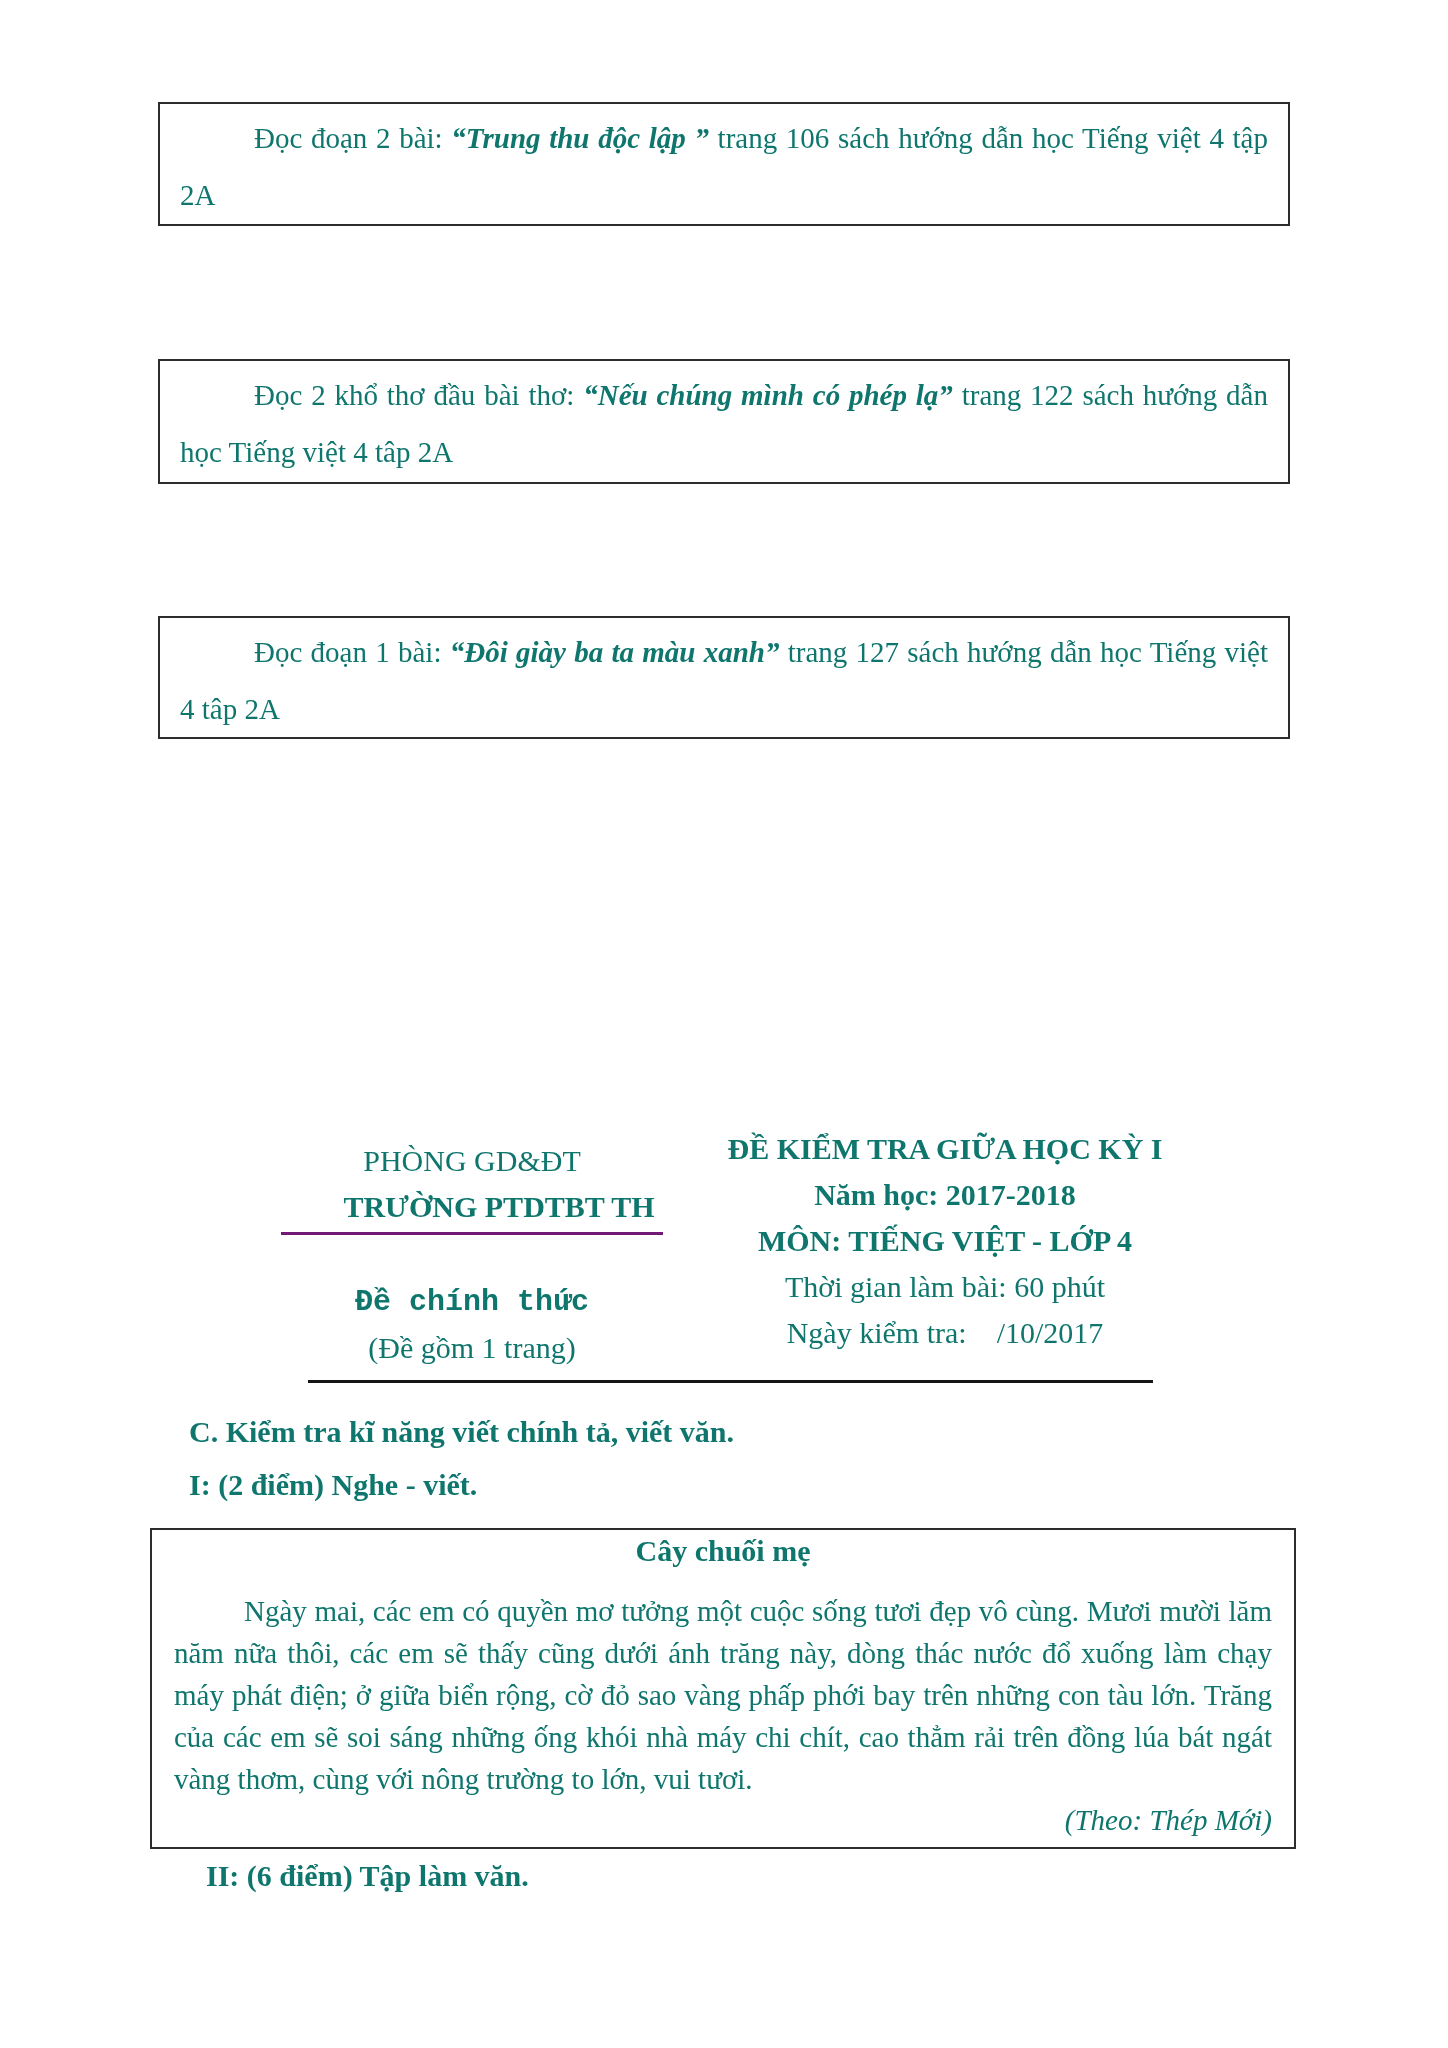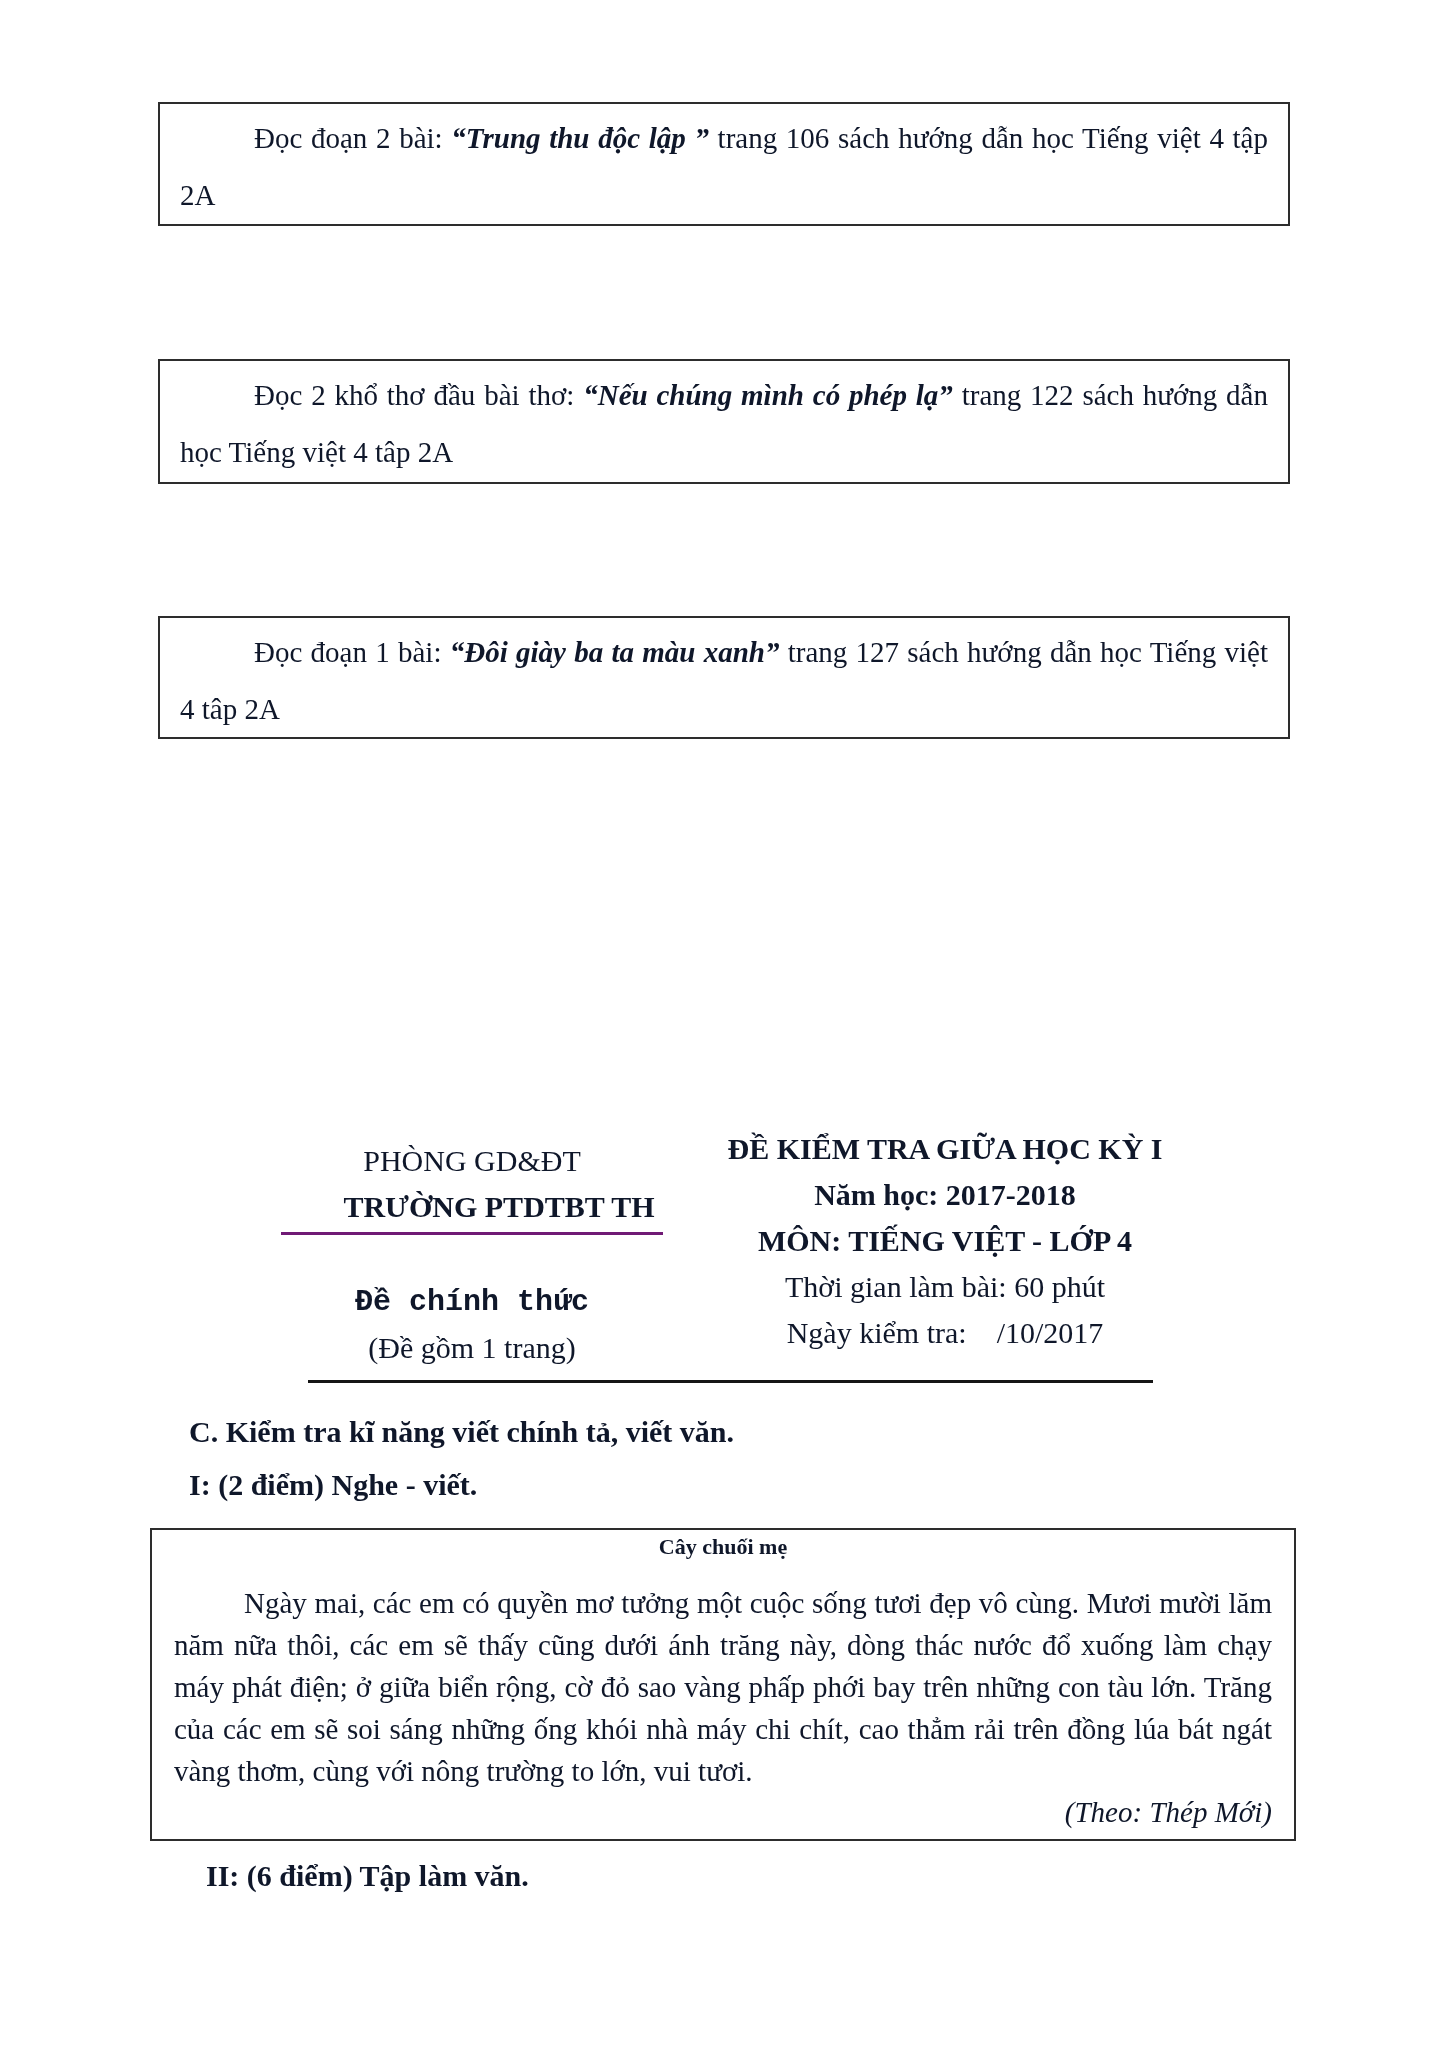--- a/index.html
+++ b/index.html
@@ -6,21 +6,21 @@
     margin: 0;
     padding: 0;
     background: #ffffff;
   }
   .page {
     position: relative;
     width: 1448px;
     height: 2048px;
     background: #ffffff;
     font-family: "Liberation Serif", serif;
-    color: #0f172a;
+    color: #0f766e;
     overflow: hidden;
   }
 
   
   .rbox {
     position: absolute;
     left: 158px;
     width: 1132px;
     box-sizing: border-box;
     border: 2px solid #2d2d2d;
@@ -96,21 +96,21 @@
     top: 1528px;
     width: 1146px;
     box-sizing: border-box;
     border: 2px solid #2d2d2d;
     padding: 4px 22px 10px 22px;
     background: #ffffff;
   }
   .dict-title {
     margin: 0;
     text-align: center;
-    font-size: 22px;
+    font-size: 30px;
     font-weight: bold;
   }
   .dict-body {
     margin: 22px 0 0 0;
     font-size: 29px;
     line-height: 42px;
     text-align: justify;
     text-indent: 70px;
   }
   .dict-attr {

